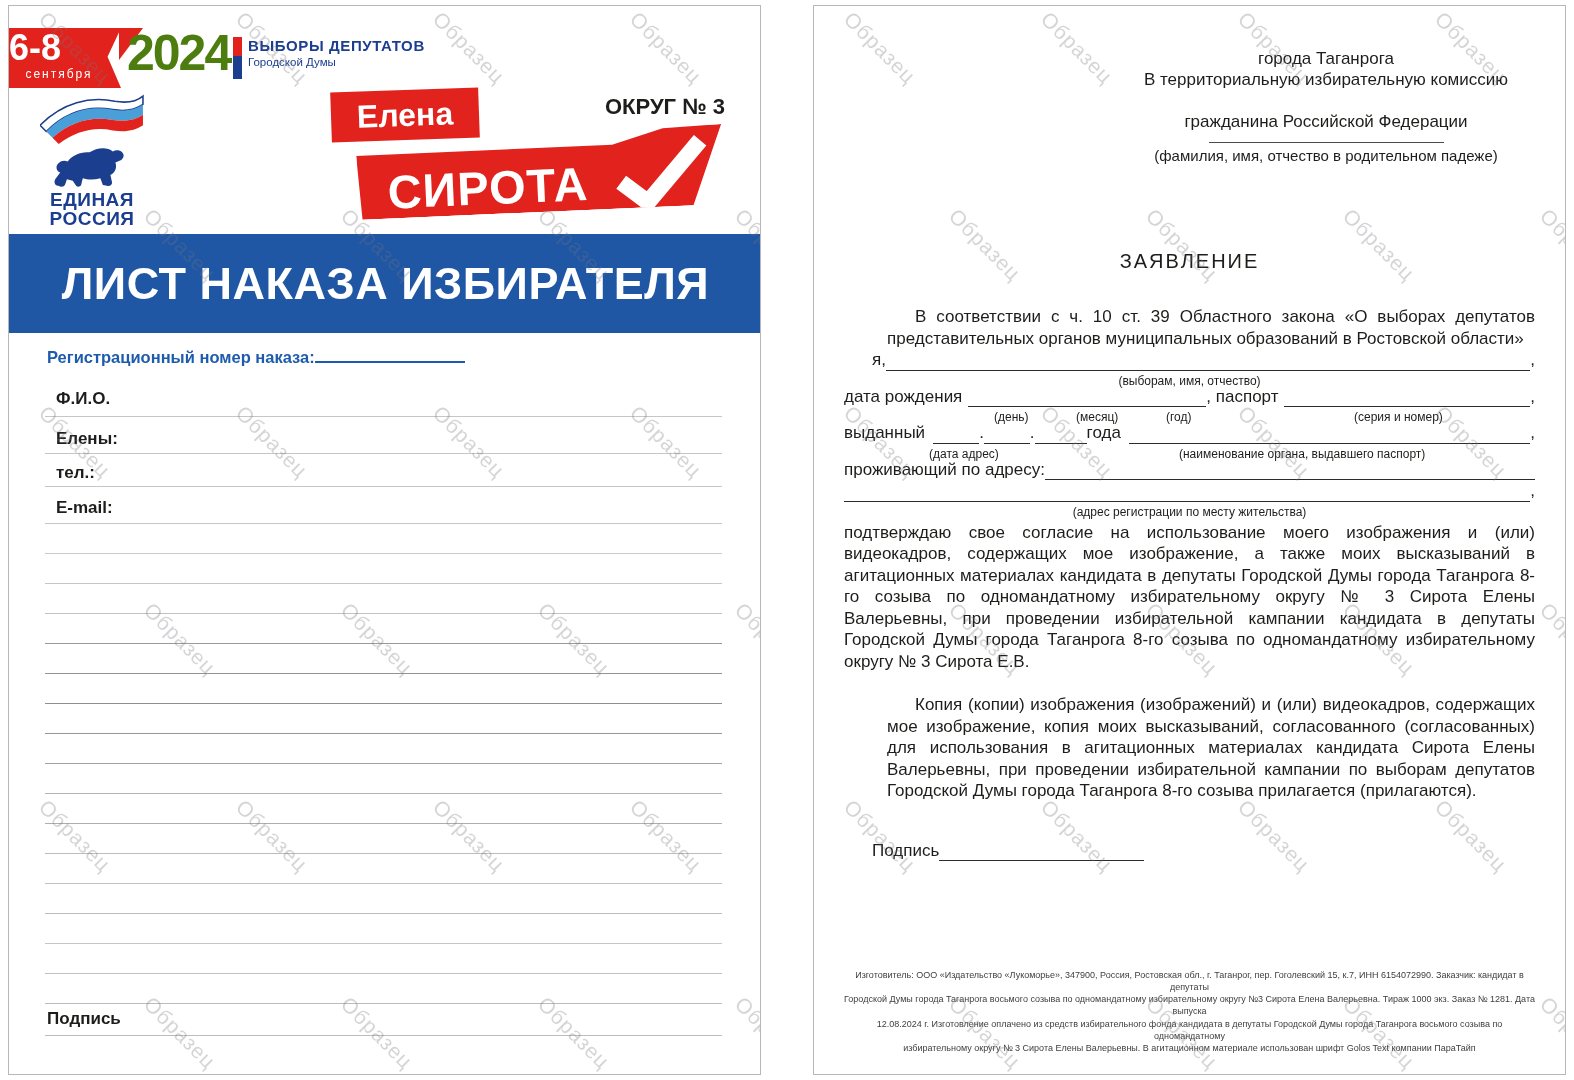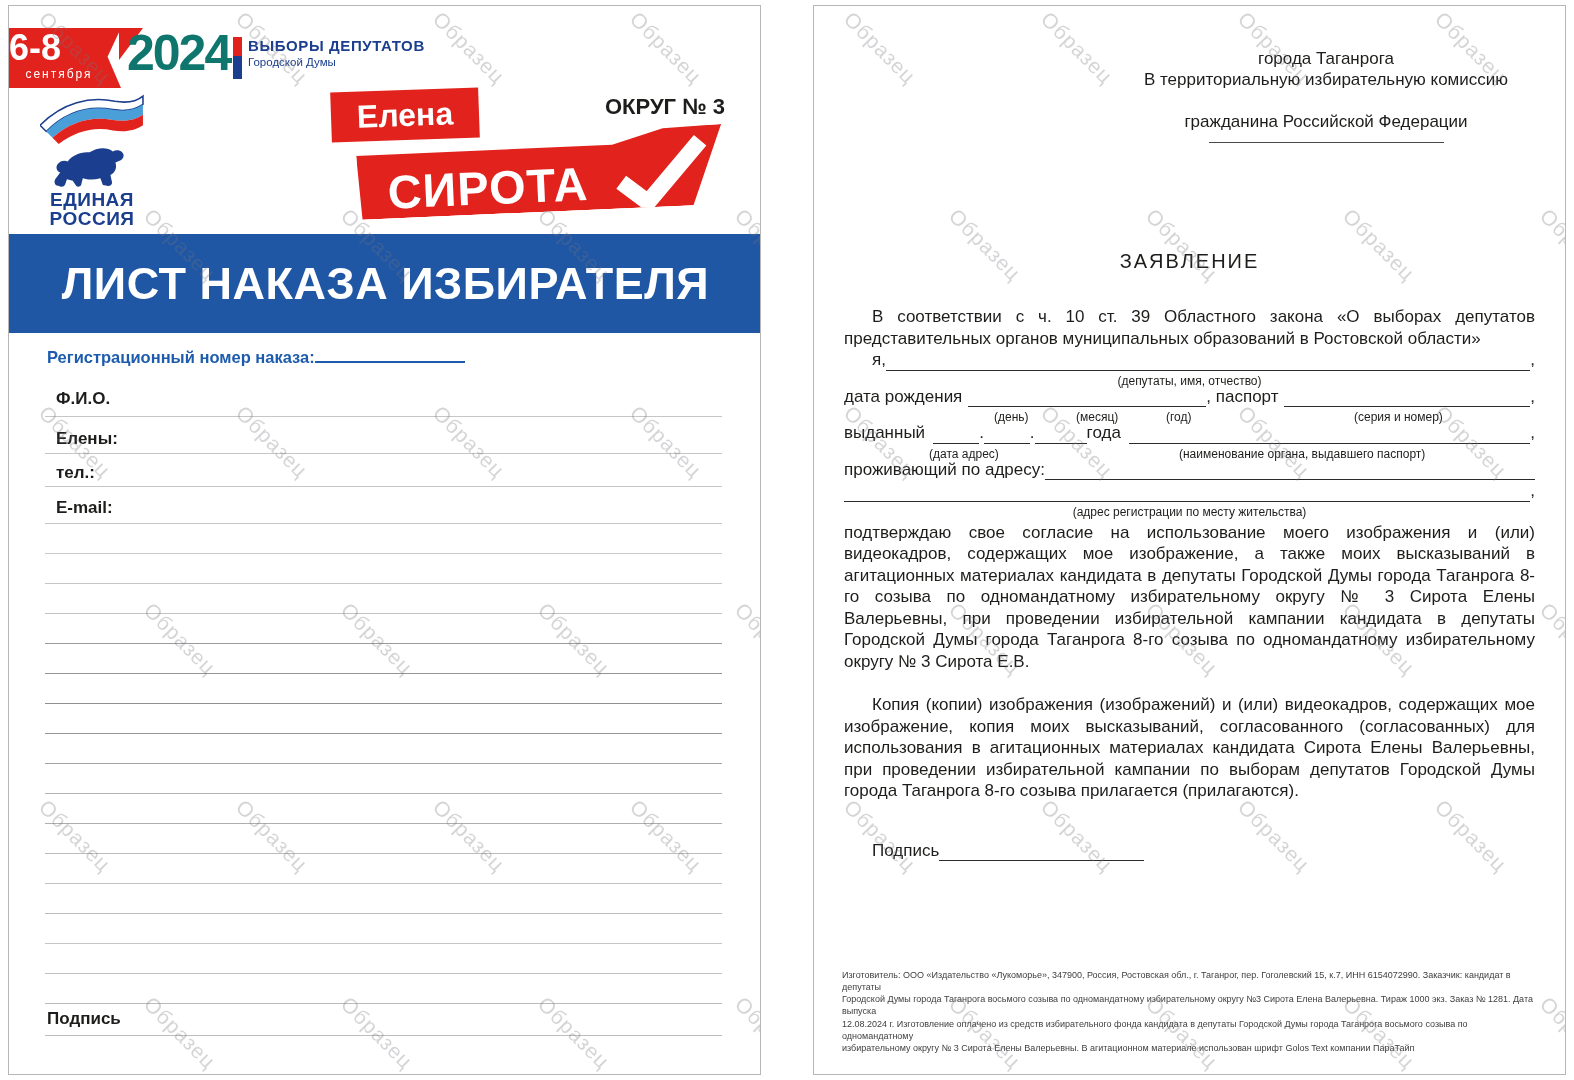--- a/index.html
+++ b/index.html
@@ -12,21 +12,21 @@
   #right-page{left:813px;}
   
   .wm-layer{position:absolute;inset:0;pointer-events:none;z-index:30;}
   .wm{position:absolute;font-size:21px;color:rgba(115,115,125,0.30);transform:rotate(45deg);letter-spacing:1px;white-space:nowrap;}
   
   .badge{position:absolute;left:0;top:22px;width:112px;height:60px;background:#e2231d;
     clip-path:polygon(0 0,100% 0,88% 48%,100% 100%,0 100%);z-index:2;}
   .badge-dates{color:#fff;font-weight:bold;font-size:36px;line-height:38px;text-align:left;width:96px;margin-top:1px;}
   .badge-month{color:#fff;font-size:12px;letter-spacing:2px;text-align:center;width:100px;}
   .badge-tail{position:absolute;left:110px;top:22px;width:24px;height:32px;background:#e2231d;clip-path:polygon(0 0,100% 0,0 100%);z-index:1;}
-  .year2024{position:absolute;left:118px;top:18px;font-size:50px;font-weight:bold;color:#0f766e;letter-spacing:-2px;z-index:2;}
+  .year2024{position:absolute;left:118px;top:18px;font-size:50px;font-weight:bold;color:#4d7c0f;letter-spacing:-2px;z-index:2;}
   .year-flag{position:absolute;left:224px;top:31px;width:9px;height:42px;z-index:2;}
   .year-flag .rf-red{height:45%;background:#e2231d;}
   .year-flag .rf-blue{height:55%;background:#1b3e8e;}
   .election-title{position:absolute;left:239px;top:31px;font-size:15px;font-weight:bold;color:#1b3e8e;letter-spacing:0.6px;}
   .election-sub{position:absolute;left:239px;top:50px;font-size:11.5px;color:#1b3e8e;}
   .ur-logo{position:absolute;left:28px;top:88px;width:110px;text-align:center;}
   .ur-logo svg{display:block;margin:0 auto;}
   .ur-text{font-size:19px;font-weight:bold;color:#1b3e8e;line-height:19px;letter-spacing:0.5px;}
   .firstname-box{position:absolute;left:322px;top:84px;width:148px;height:50px;background:#e2231d;transform:rotate(-2deg);z-index:4;
     display:flex;align-items:center;justify-content:center;color:#fff;font-weight:bold;font-size:32px;}
@@ -45,30 +45,30 @@
   .sig-left-label{position:absolute;left:38px;top:1003px;font-size:17px;font-weight:bold;color:#1d1d1b;}
   .sig-left-line{position:absolute;left:36px;right:38px;top:1029px;height:1px;background:#bdbdbd;}
   
   .r-header{position:absolute;right:24px;top:42px;width:430px;text-align:center;font-size:17px;color:#1d1d1b;line-height:1.25;}
   .r-header .gap{height:20px;}
   .r-underline{width:235px;height:1px;background:#4a4a4a;margin:10px auto 4px auto;}
   .r-caption{font-size:15px;}
   .r-title{position:absolute;left:0;right:0;top:244px;text-align:center;font-size:20px;letter-spacing:2px;color:#1d1d1b;}
   .r-col{position:absolute;left:30px;right:30px;top:300px;font-size:17px;line-height:21.5px;color:#1d1d1b;}
   .jp{text-align:justify;margin:0;}
-  .indent{text-indent:28px;}
+  .indent{text-indent:28px;margin-left:43px;}
   .frow{display:flex;align-items:flex-end;}
   .blank{border-bottom:1.5px solid #2b2b2b;height:16px;box-sizing:border-box;}
   .grow{flex:1;}
   .caprow{position:relative;height:15px;font-size:12px;}
   .caprow span{position:absolute;white-space:nowrap;}
   .cap-center{text-align:center;font-size:12px;height:15px;}
   .sig-right{margin-top:38px;margin-left:28px;display:flex;align-items:flex-end;}
   .sig-right .blank{width:205px;}
-  .imprint{position:absolute;left:28px;right:28px;bottom:20px;text-align:left;font-size:9px;line-height:1.35;color:#3e3e3e;}
+  .imprint{position:absolute;left:28px;right:28px;bottom:20px;text-align:center;font-size:9px;line-height:1.35;color:#3e3e3e;}
 </style>
 </head>
 <body>
 
 <div class="page" id="left-page">
 
   <div class="badge">
     <div class="badge-dates">6-8</div>
     <div class="badge-month">сентября</div>
   </div>
@@ -174,33 +174,34 @@
 </div>
 
 <div class="page" id="right-page">
 
   <div class="r-header">
     <div>города  Таганрога</div>
     <div>В территориальную избирательную комиссию</div>
     <div class="gap"></div>
     <div>гражданина Российской Федерации</div>
     <div class="r-underline"></div>
+    <div class="r-caption">(фамилия, имя, отчество в родительном падеже)</div>
   </div>
 
   <div class="r-title">ЗАЯВЛЕНИЕ</div>
 
   <div class="r-col">
     <p class="jp indent">В соответствии с ч. 10 ст. 39 Областного закона «О выборах депутатов представительных органов муниципальных образований в Ростовской области»</p>
 
     <div class="frow">
       <span style="margin-left:28px">я,</span>
       <span class="blank grow"></span>
       <span>,</span>
     </div>
-    <div class="cap-center">(депутаты, имя, отчество)</div>
+    <div class="cap-center">(выборам, имя, отчество)</div>
 
     <div class="frow">
       <span>дата рождения</span>
       <span class="blank" style="width:238px;margin-left:6px"></span>
       <span>, паспорт</span>
       <span class="blank grow" style="margin-left:6px"></span>
       <span>,</span>
     </div>
     <div class="caprow">
       <span style="left:150px">(день)</span>

